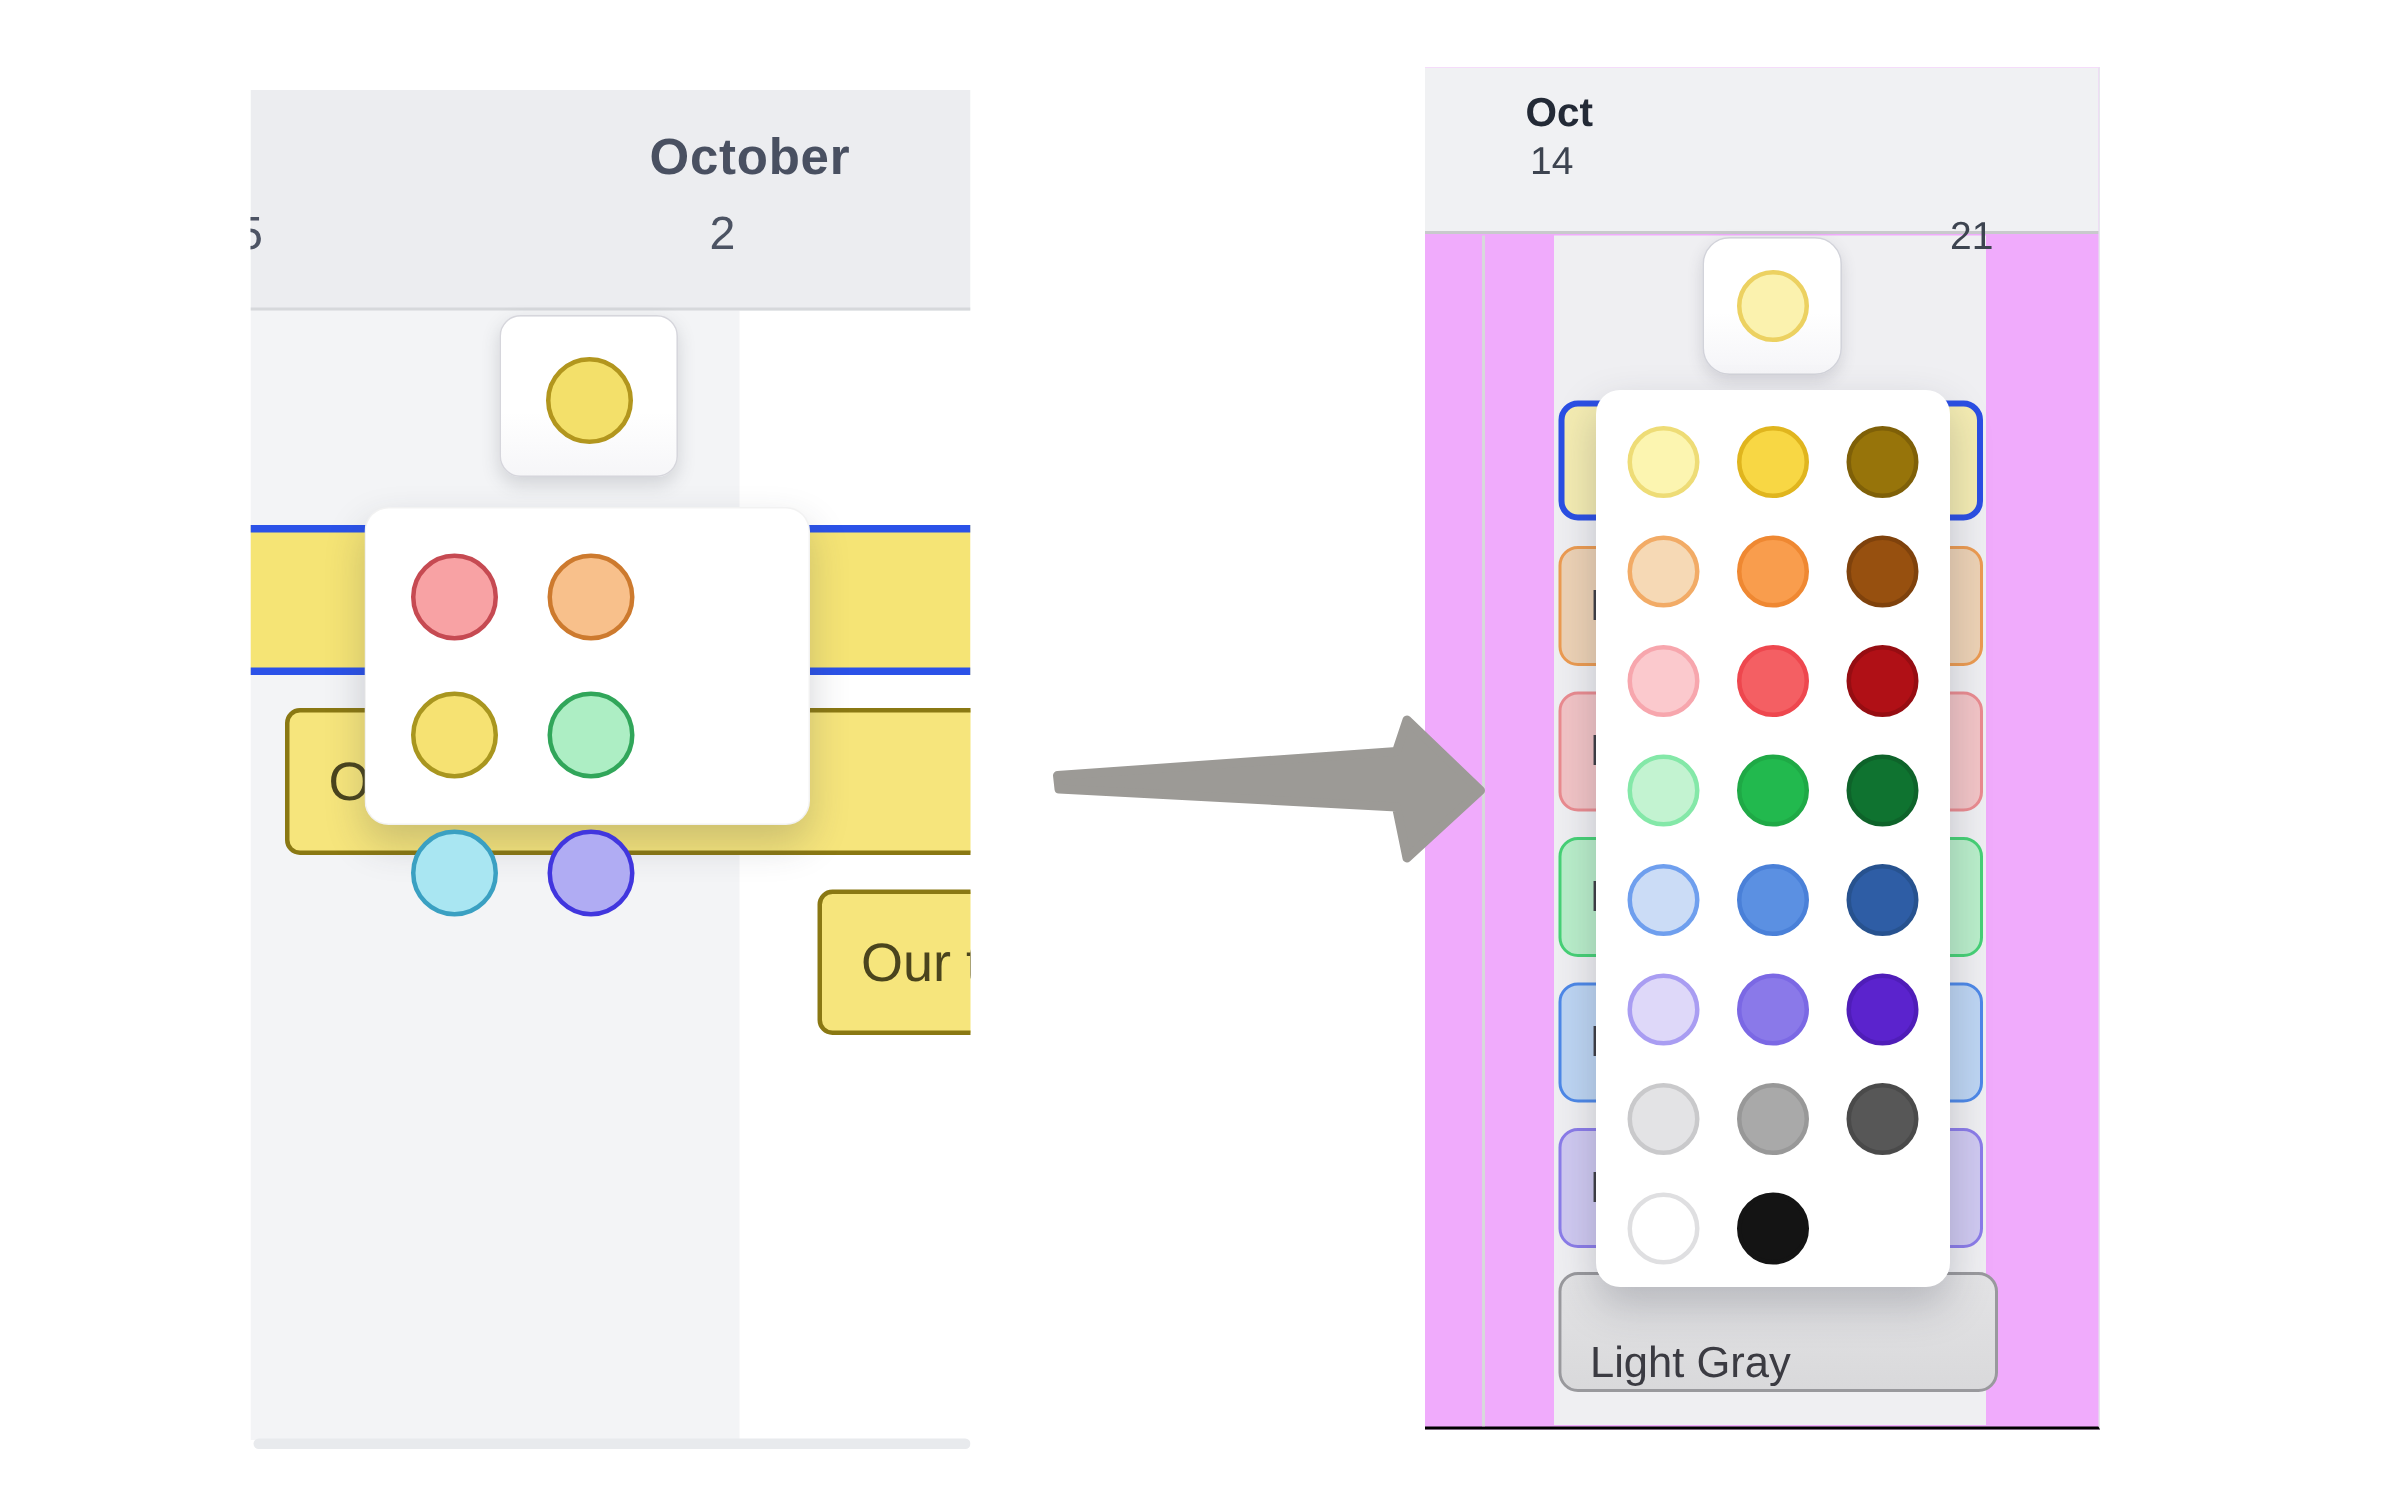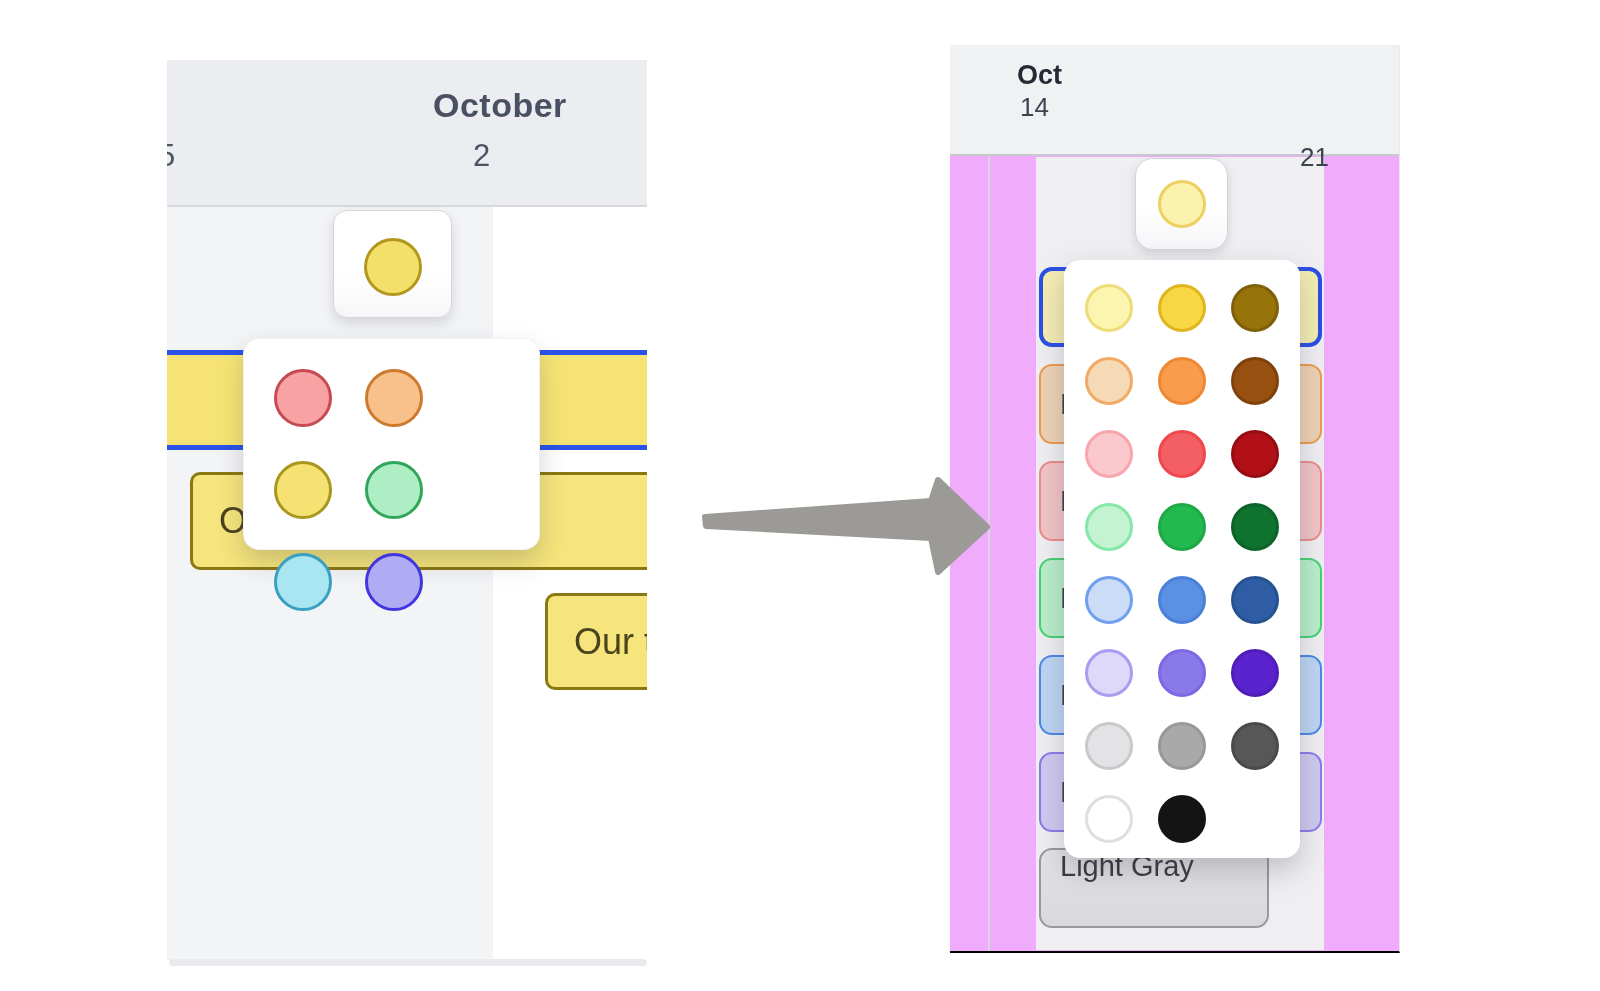--- a/index.html
+++ b/index.html
@@ -51,22 +51,22 @@
   .rp-day-end{position:absolute;left:350px;top:57px;font-size:26px;color:#3d4450;margin-top:40px;}
   .rp-gridline{position:absolute;left:38px;top:112px;width:2px;height:794px;
       background:#d7d8db;z-index:0;}
   .rp-band{position:absolute;left:86px;top:112px;width:288px;height:793px;
       background:#efeff2;z-index:0;}
   .rp-chips{position:absolute;left:0;top:0;width:450px;height:908px;z-index:2;pointer-events:none;}
   .chip{position:absolute;left:89px;width:283px;height:80px;border:2px solid;
       border-radius:13px;display:flex;align-items:center;padding-left:19px;
       font-size:29px;color:#3e3e45;pointer-events:auto;}
   .chip.selected{border-width:4px;}
-  .chip-gray{position:absolute;left:89px;top:803px;width:230px;height:80px;
-      border:2px solid;border-radius:13px;display:flex;align-items:flex-start;
+  .chip-gray{position:absolute;left:89px;top:803px;width:293px;height:80px;
+      border:2px solid;border-radius:13px;display:flex;align-items:flex-end;
       padding-left:19px;font-size:29px;color:#3b3b42;z-index:2;
       background:linear-gradient(180deg,#e3e3e5,#d9d9db);}
   .rp-swatch{position:absolute;left:185px;top:113px;width:93px;height:92px;
       background:linear-gradient(180deg,#ffffff 55%,#f5f5f8);border:1px solid #d2d3da;
       border-radius:18px;box-shadow:0 4px 10px rgba(60,64,80,.16);z-index:3;}
   .rp-swatch .dot48{position:absolute;left:22px;top:21px;}
   .rp-popup{position:absolute;left:114px;top:215px;width:236px;height:598px;
       background:#ffffff;border-radius:16px;box-shadow:0 12px 28px rgba(50,55,70,.25);
       z-index:4;display:flex;flex-direction:column;gap:25px;padding:24px 21px;}
   .prow{display:flex;gap:25px;}

